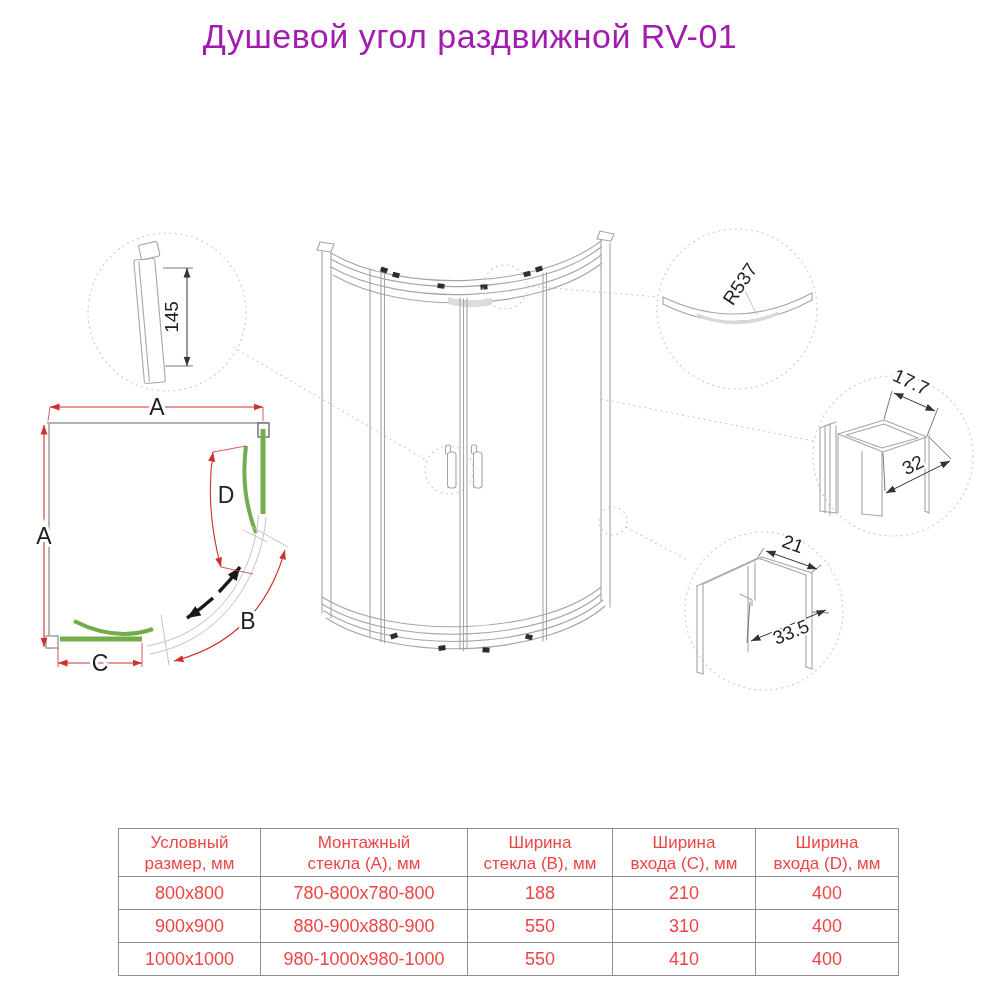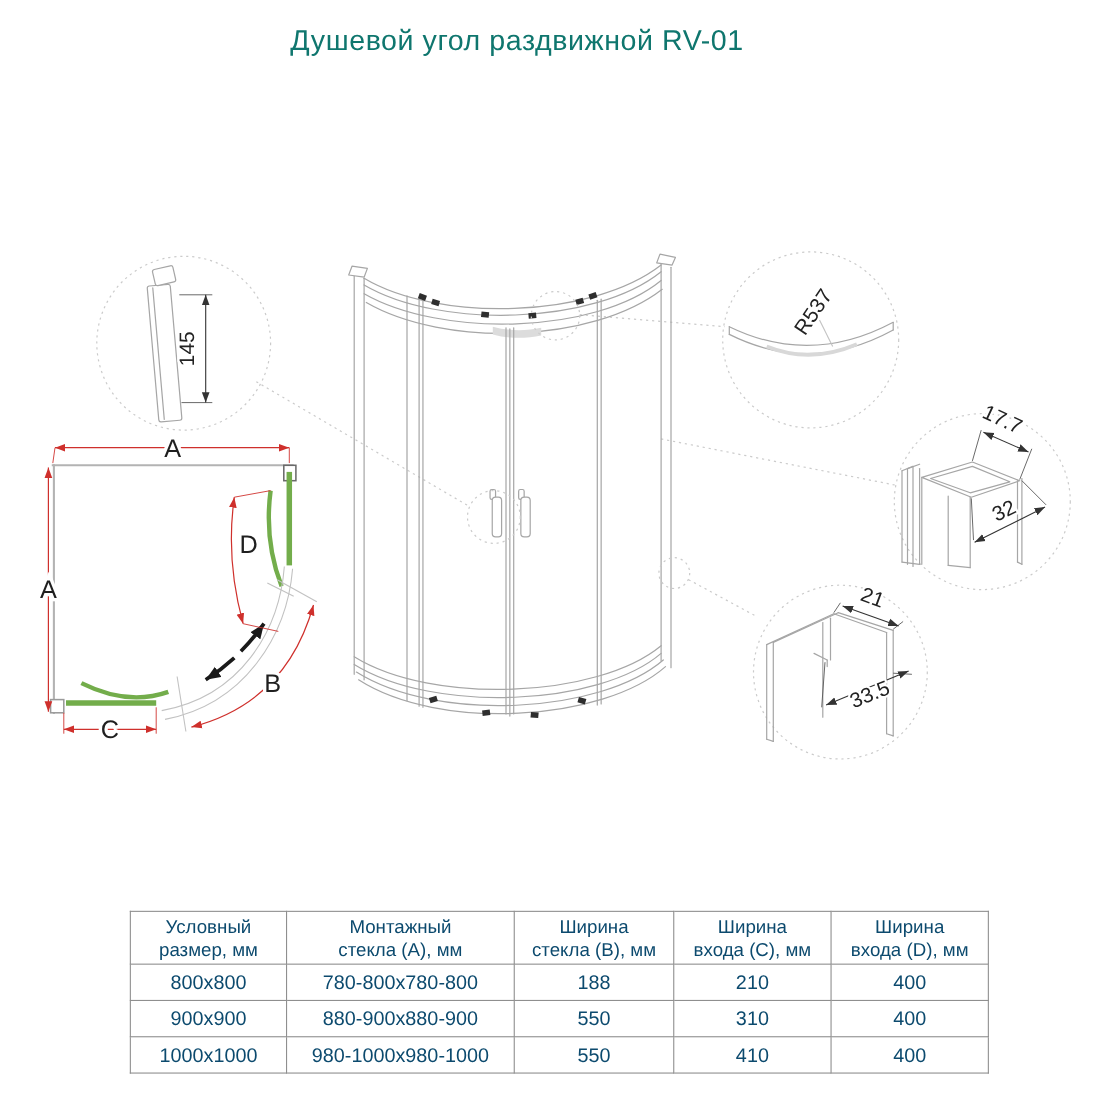--- a/index.html
+++ b/index.html
@@ -2,21 +2,21 @@
 <html><head>
 <meta charset="utf-8">
 <style>
   html,body{margin:0;padding:0;}
   body{
     width:1000px;height:1000px;position:relative;background:#ffffff;
     font-family:"Liberation Sans", sans-serif;overflow:hidden;
   }
   .title{
     position:absolute;top:16px;left:0;width:940px;text-align:center;
-    color:#0f766e;font-size:26px;line-height:41px;letter-spacing:.5px;
+    color:#a21caf;font-size:34px;line-height:41px;letter-spacing:.5px;
   }
   svg.diagram{position:absolute;left:0;top:0;}
   
   .g1{stroke:#a6a6a6;stroke-width:1.1;fill:none;stroke-linecap:round;stroke-linejoin:round;}
   .g2{stroke:#b3b3b3;stroke-width:1.9;fill:none;stroke-linecap:square;}
   .gt{stroke:#c2c2c2;stroke-width:1;fill:none;}
   .dash{stroke:#cbcbcb;stroke-width:1.1;fill:none;stroke-dasharray:2 3.5;}
   .red{stroke:#cf302c;stroke-width:1.1;fill:none;}
   .redthin{stroke:#cf302c;stroke-width:.8;fill:none;}
   .grn4{stroke:#73ad4b;stroke-width:4;fill:none;}
@@ -26,21 +26,21 @@
   .mot{stroke:#1a1a1a;stroke-width:3.4;fill:none;}
   .wh{fill:#ffffff;}
   .roller{fill:#2e2e2e;stroke:none;}
   text.lbl{fill:#1f1f1f;font-size:23px;text-anchor:middle;dominant-baseline:central;
     paint-order:stroke;stroke:#fff;stroke-width:6px;}
   text.dim{fill:#222;font-size:19px;text-anchor:middle;dominant-baseline:central;
     paint-order:stroke;stroke:#fff;stroke-width:4px;}
   
   table.spec{
     position:absolute;left:118px;top:828px;width:780px;border-collapse:collapse;
-    table-layout:fixed;color:#0c4a6e;
+    table-layout:fixed;color:#ef4444;
   }
   table.spec th,table.spec td{
     border:1px solid #8f8f8f;text-align:center;vertical-align:middle;
     font-weight:400;padding:0;
   }
   table.spec th{height:47px;font-size:17px;line-height:21px;}
   table.spec td{height:32px;font-size:18px;}
 </style>
 </head>
 <body>

